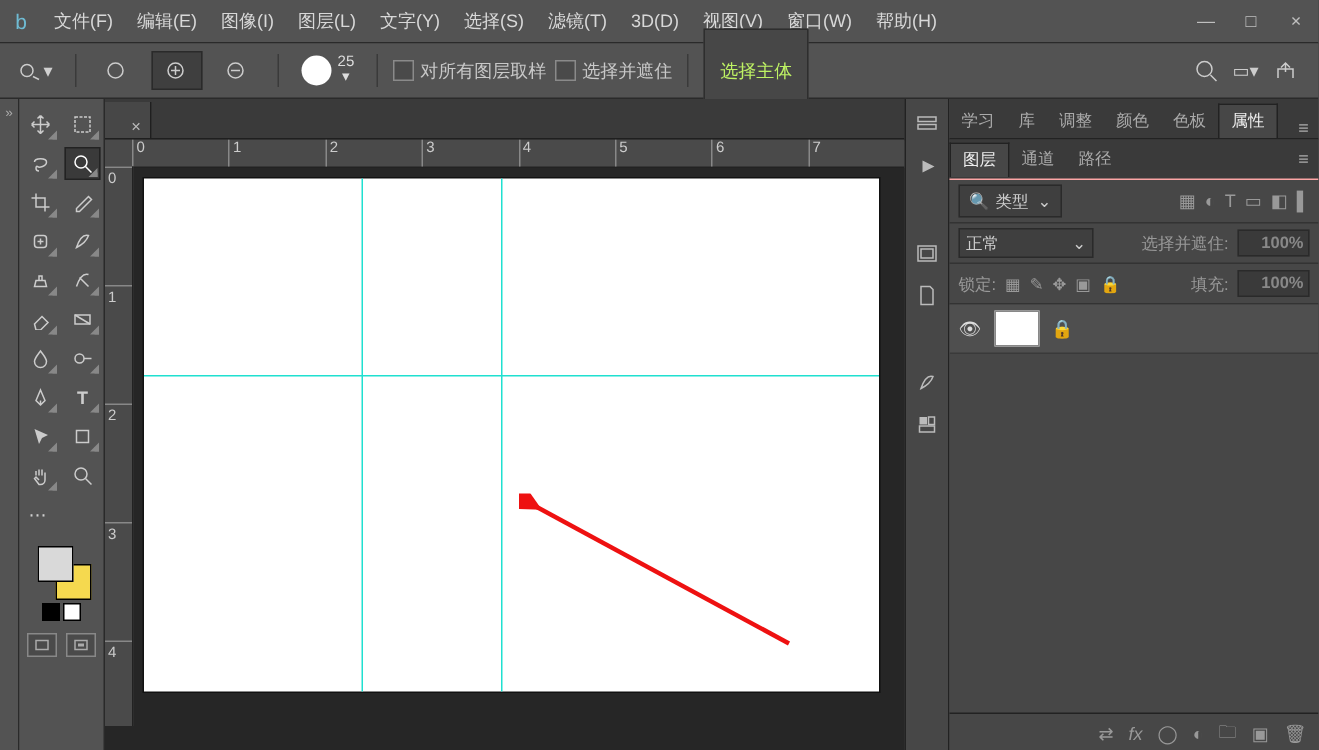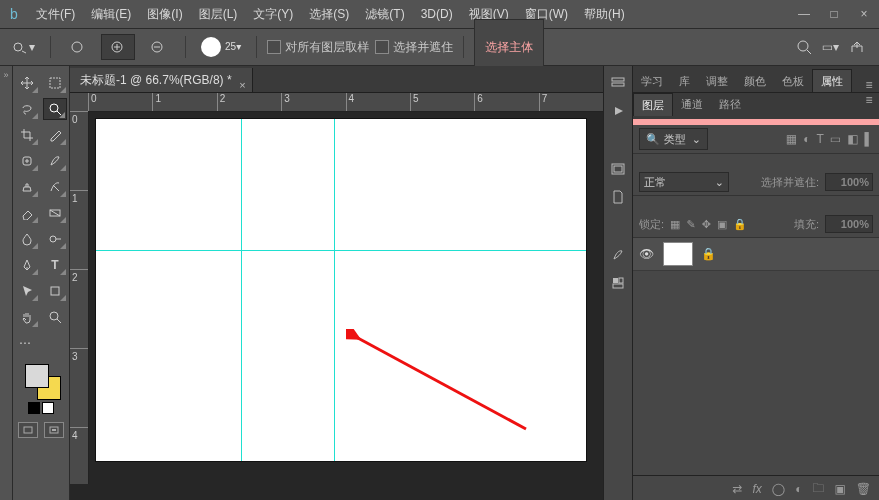--- a/index.html
+++ b/index.html
@@ -5,25 +5,25 @@
   html,body{margin:0;padding:0;background:#535353;color:#c8c8c8;font-family:"Microsoft YaHei",Arial,sans-serif;font-size:12px;overflow:hidden;width:879px;height:500px;}
   .menubar{display:flex;align-items:center;height:28px;background:#535353;border-bottom:1px solid #2a2a2a;}
   .menubar .logo{width:28px;height:28px;display:flex;align-items:center;justify-content:center;color:#6fbbd3;font-size:14px;}
   .menubar .menu-item{padding:0 8px;line-height:28px;color:#d8d8d8;cursor:default;}
   .menubar .win-controls{margin-left:auto;display:flex;}
   .menubar .win-btn{width:30px;height:28px;display:flex;align-items:center;justify-content:center;color:#bfbfbf;}
   .optionsbar{display:flex;align-items:center;height:36px;background:#535353;border-bottom:1px solid #2a2a2a;padding:0 6px;gap:6px;}
   .opt-btn{display:flex;align-items:center;justify-content:center;height:24px;min-width:24px;padding:0 4px;border:1px solid transparent;color:#d0d0d0;}
   .opt-btn.active{background:#3f3f3f;border:1px solid #2a2a2a;}
   .brush-dot{width:20px;height:20px;border-radius:50%;background:#fff;}
-  .brush-size{display:flex;flex-direction:row;align-items:center;line-height:10px;font-size:10px;color:#ddd;}
+  .brush-size{display:flex;flex-direction:column;align-items:center;line-height:10px;font-size:10px;color:#ddd;}
   .divider{width:1px;height:22px;background:#3a3a3a;margin:0 4px;}
   .checkbox{width:12px;height:12px;border:1px solid #8a8a8a;background:#4a4a4a;display:inline-block;margin-right:4px;vertical-align:middle;}
   .opt-label{color:#c8c8c8;}
-  .opt-boxed{height:22px;line-height:22px;padding:16px 10px;border:1px solid #2e2e2e;background:#474747;color:#fca5a5;}
+  .opt-boxed{height:22px;line-height:22px;padding:16px 10px;border:1px solid #2e2e2e;background:#474747;color:#bef264;}
   .opt-right{margin-left:auto;display:flex;gap:10px;align-items:center;padding-right:8px;}
   .body-row{display:flex;height:calc(500px - 28px - 36px);}
   .toolstrip{width:12px;background:#535353;border-right:1px solid #2a2a2a;display:flex;justify-content:center;padding-top:4px;}
   .toolstrip .chev{font-size:9px;color:#aaa;}
   .toolbox{width:56px;background:#535353;border-right:1px solid #2a2a2a;display:flex;flex-direction:column;align-items:center;padding-top:6px;}
   .tool-grid{display:grid;grid-template-columns:24px 24px;gap:4px 4px;}
   .tool{width:24px;height:22px;display:flex;align-items:center;justify-content:center;color:#d0d0d0;position:relative;}
   .tool.active{background:#3a3a3a;border:1px solid #222;box-sizing:border-box;}
   .tool .tri{position:absolute;right:1px;bottom:1px;border:3px solid transparent;border-right-color:#888;border-bottom-color:#888;}
   .swatches{margin-top:10px;position:relative;width:40px;height:36px;}
@@ -52,25 +52,25 @@
   .statusbar .zoom{width:80px;padding-left:8px;}
   .statusbar .doc{padding-left:20px;}
   .midstrip{width:28px;background:#474747;border-left:1px solid #222;border-right:1px solid #222;display:flex;flex-direction:column;align-items:center;padding-top:6px;gap:6px;}
   .midstrip .sbtn{width:22px;height:22px;display:flex;align-items:center;justify-content:center;color:#ccc;}
   .midstrip .gap{height:24px;}
   .rightpanel{width:246px;background:#474747;display:flex;flex-direction:column;}
   .panel-tabs{display:flex;height:26px;align-items:flex-end;background:#3a3a3a;border-bottom:1px solid #222;}
   .ptab{padding:0 8px;line-height:22px;height:22px;color:#aaa;font-size:11px;}
   .ptab.active{background:#474747;color:#eee;border-top:1px solid #222;border-left:1px solid #222;border-right:1px solid #222;}
   .ptab-menu{margin-left:auto;width:20px;text-align:center;color:#aaa;}
-  .sub-tabs{display:flex;height:26px;align-items:flex-start;background:#3a3a3a;border-bottom:6px solid #fca5a5;}
+  .sub-tabs{display:flex;height:26px;align-items:center;background:#3a3a3a;border-bottom:1px solid #fca5a5;}
   .filter-row{display:flex;align-items:center;height:28px;padding:0 6px;gap:6px;border-bottom:1px solid #333;}
   .kind-select{display:flex;align-items:center;height:20px;border:1px solid #2a2a2a;background:#3f3f3f;padding:0 6px;color:#ccc;font-size:11px;}
   .filter-icons{display:flex;gap:6px;margin-left:auto;color:#999;}
-  .blend-row,.lock-row{display:flex;align-items:center;height:26px;padding:0 6px;gap:6px;border-bottom:1px solid #333;color:#999;font-size:11px;margin-top:15px;}
+  .blend-row,.lock-row{display:flex;align-items:center;height:26px;padding:0 6px;gap:6px;border-bottom:1px solid #333;color:#999;font-size:11px;}
   .blend-select{width:80px;height:18px;border:1px solid #2a2a2a;background:#3f3f3f;color:#ccc;padding:0 4px;display:flex;align-items:center;justify-content:space-between;}
   .pct-box{width:40px;height:16px;border:1px solid #2a2a2a;background:#3a3a3a;color:#888;padding:0 3px;line-height:16px;text-align:right;font-weight:bold;}
   .layer-list{flex:1;background:#474747;overflow:auto;}
   .layer-row{display:flex;align-items:center;height:32px;border-bottom:1px solid #3a3a3a;background:#4f4f4f;padding:0 6px;gap:8px;}
   .eye{width:16px;color:#ddd;}
   .thumb{width:28px;height:22px;background:#fff;border:1px solid #888;}
   .layer-name{color:#eee;flex:1;}
   .lock{color:#bbb;}
   .layer-foot{height:26px;display:flex;align-items:center;justify-content:flex-end;gap:10px;padding:0 8px;border-top:1px solid #222;color:#999;}
   svg{display:block;}
@@ -309,21 +309,20 @@
             <rect x="1" y="1" width="8" height="6" fill="none" stroke="#aaa"></rect>
             <rect x="3" y="3" width="4" height="2" fill="#aaa"></rect>
           </svg>
         </div>
     </div>
   </div>
 
   <div class="center">
     <div class="tabbar">
       <div class="doc-tab">
-        <span>未标题-1 @ 66.7%(RGB/8) *</span>
         <span class="close">×</span>
       </div>
     </div>
     <div class="canvas-area">
       <div class="ruler-corner"></div>
       <div class="ruler-h">
         <div class="tick">0</div>
         <div class="tick">1</div>
         <div class="tick">2</div>
         <div class="tick">3</div>

